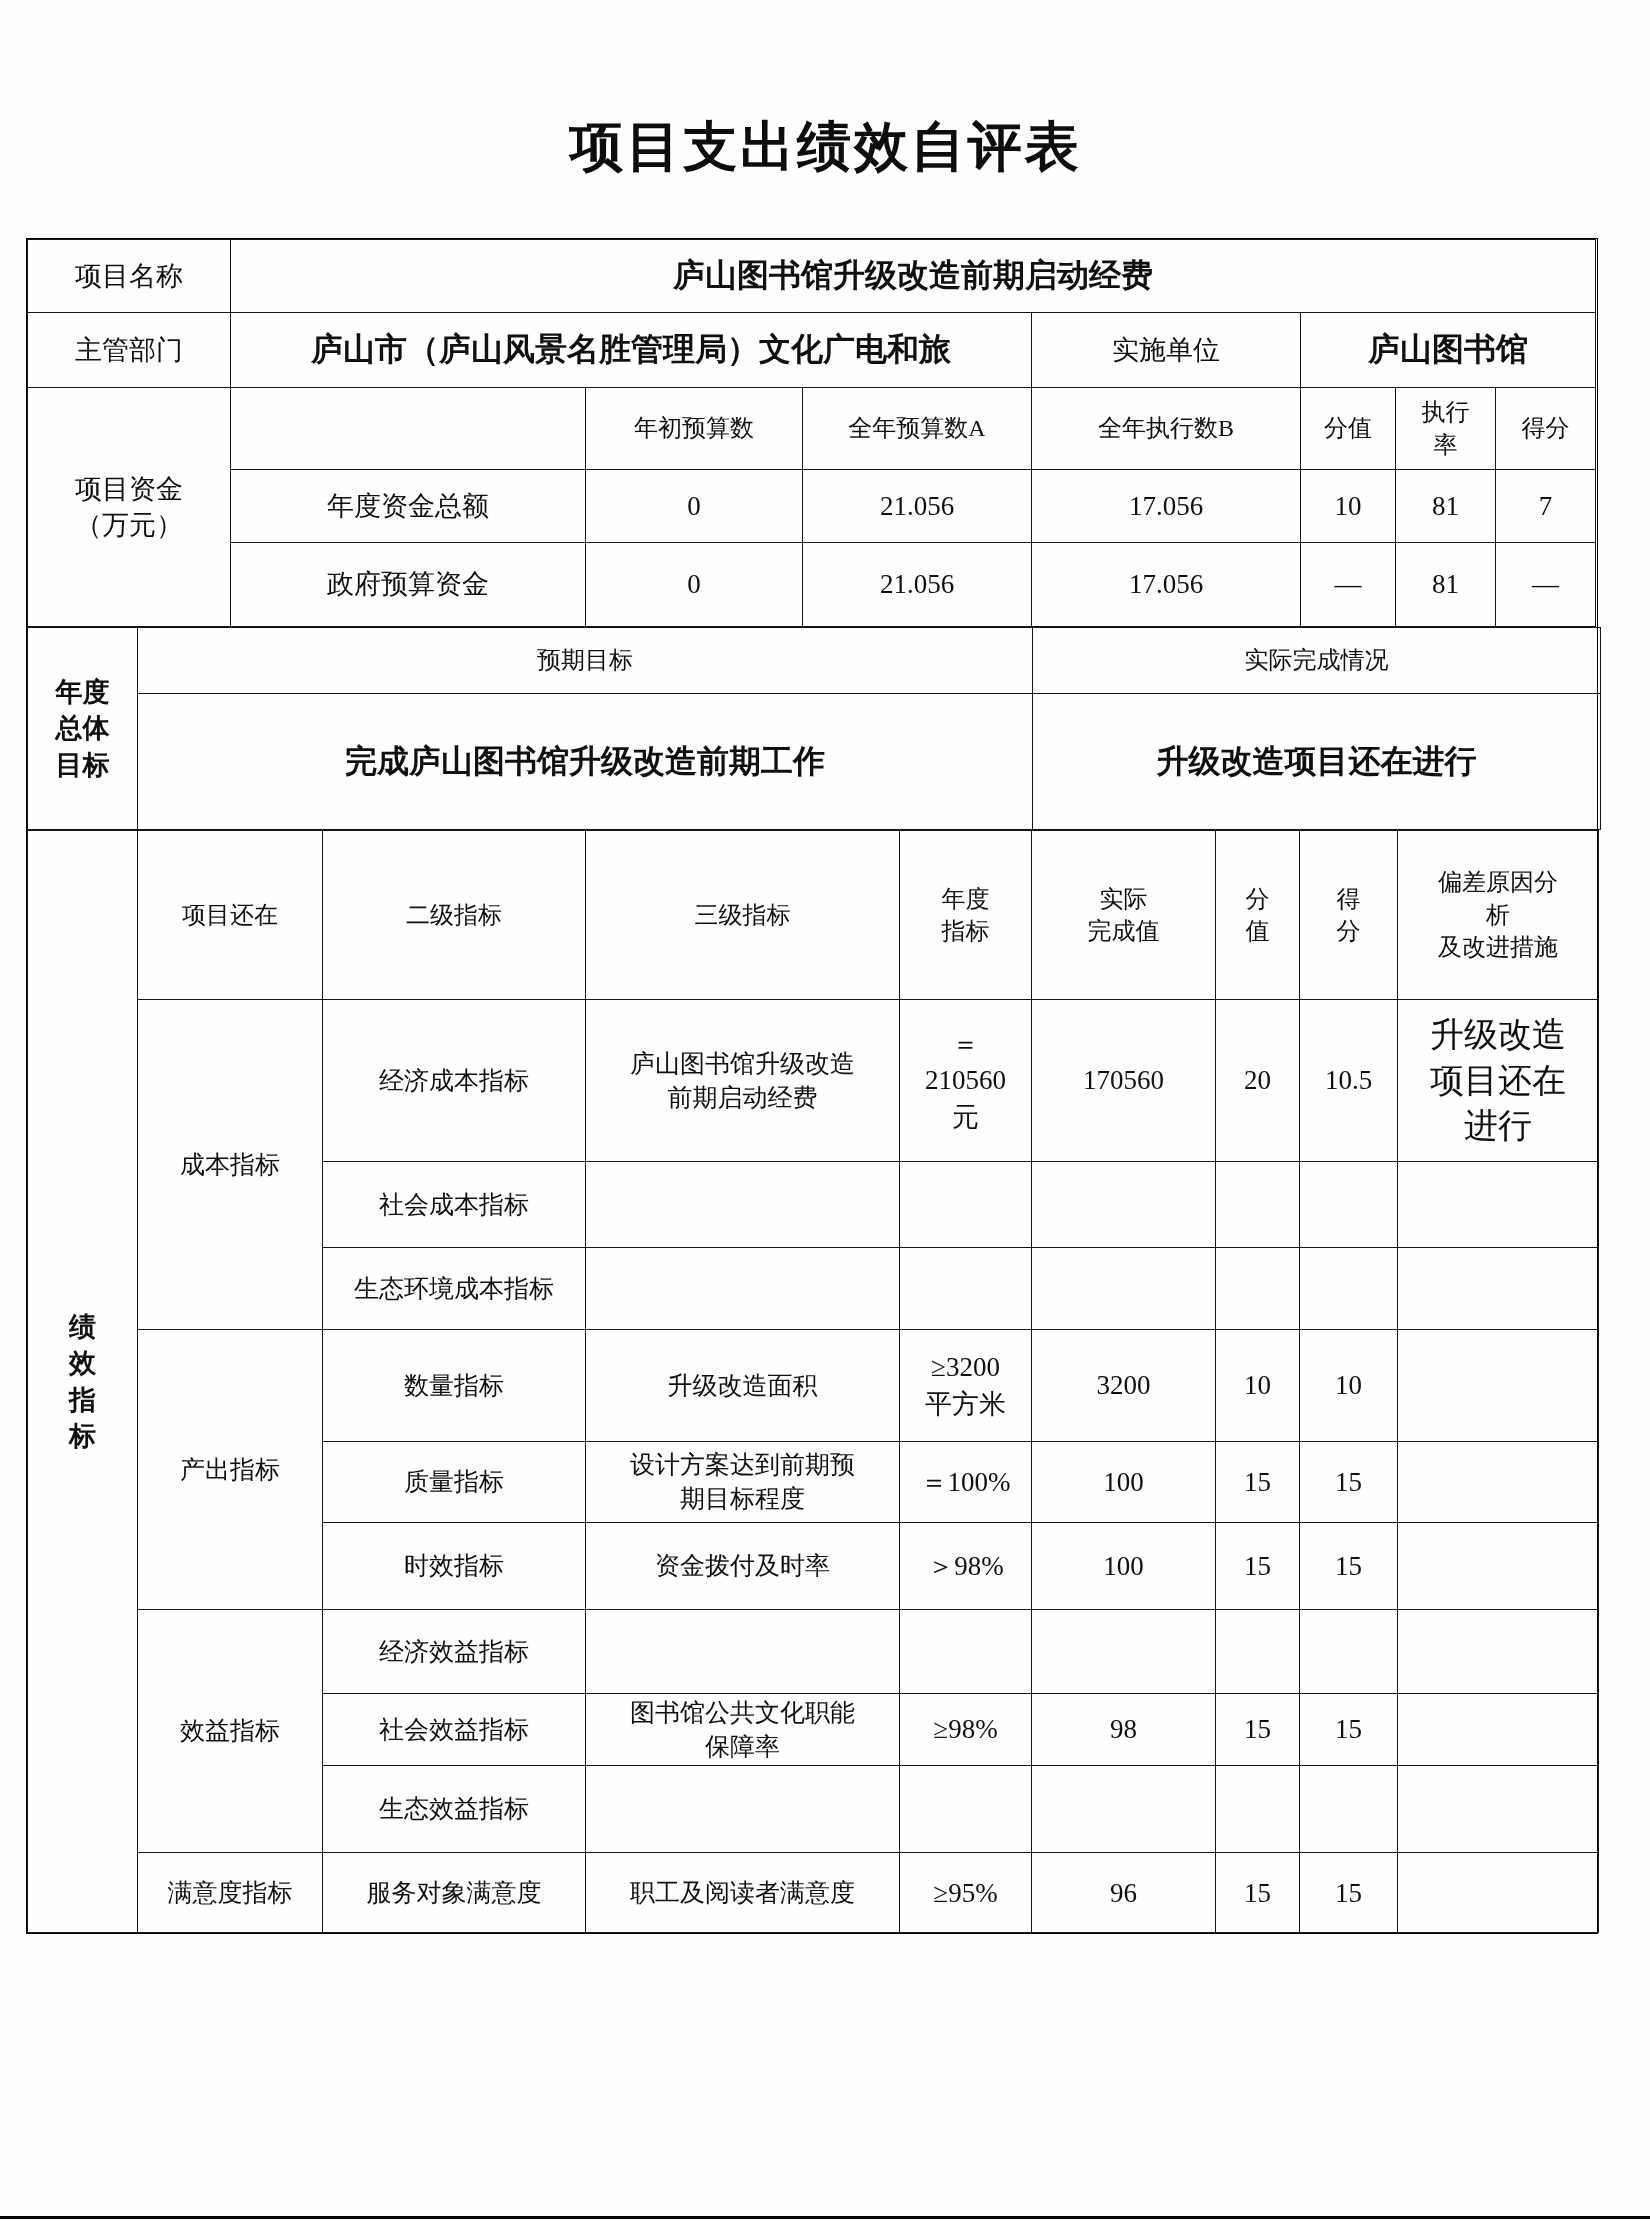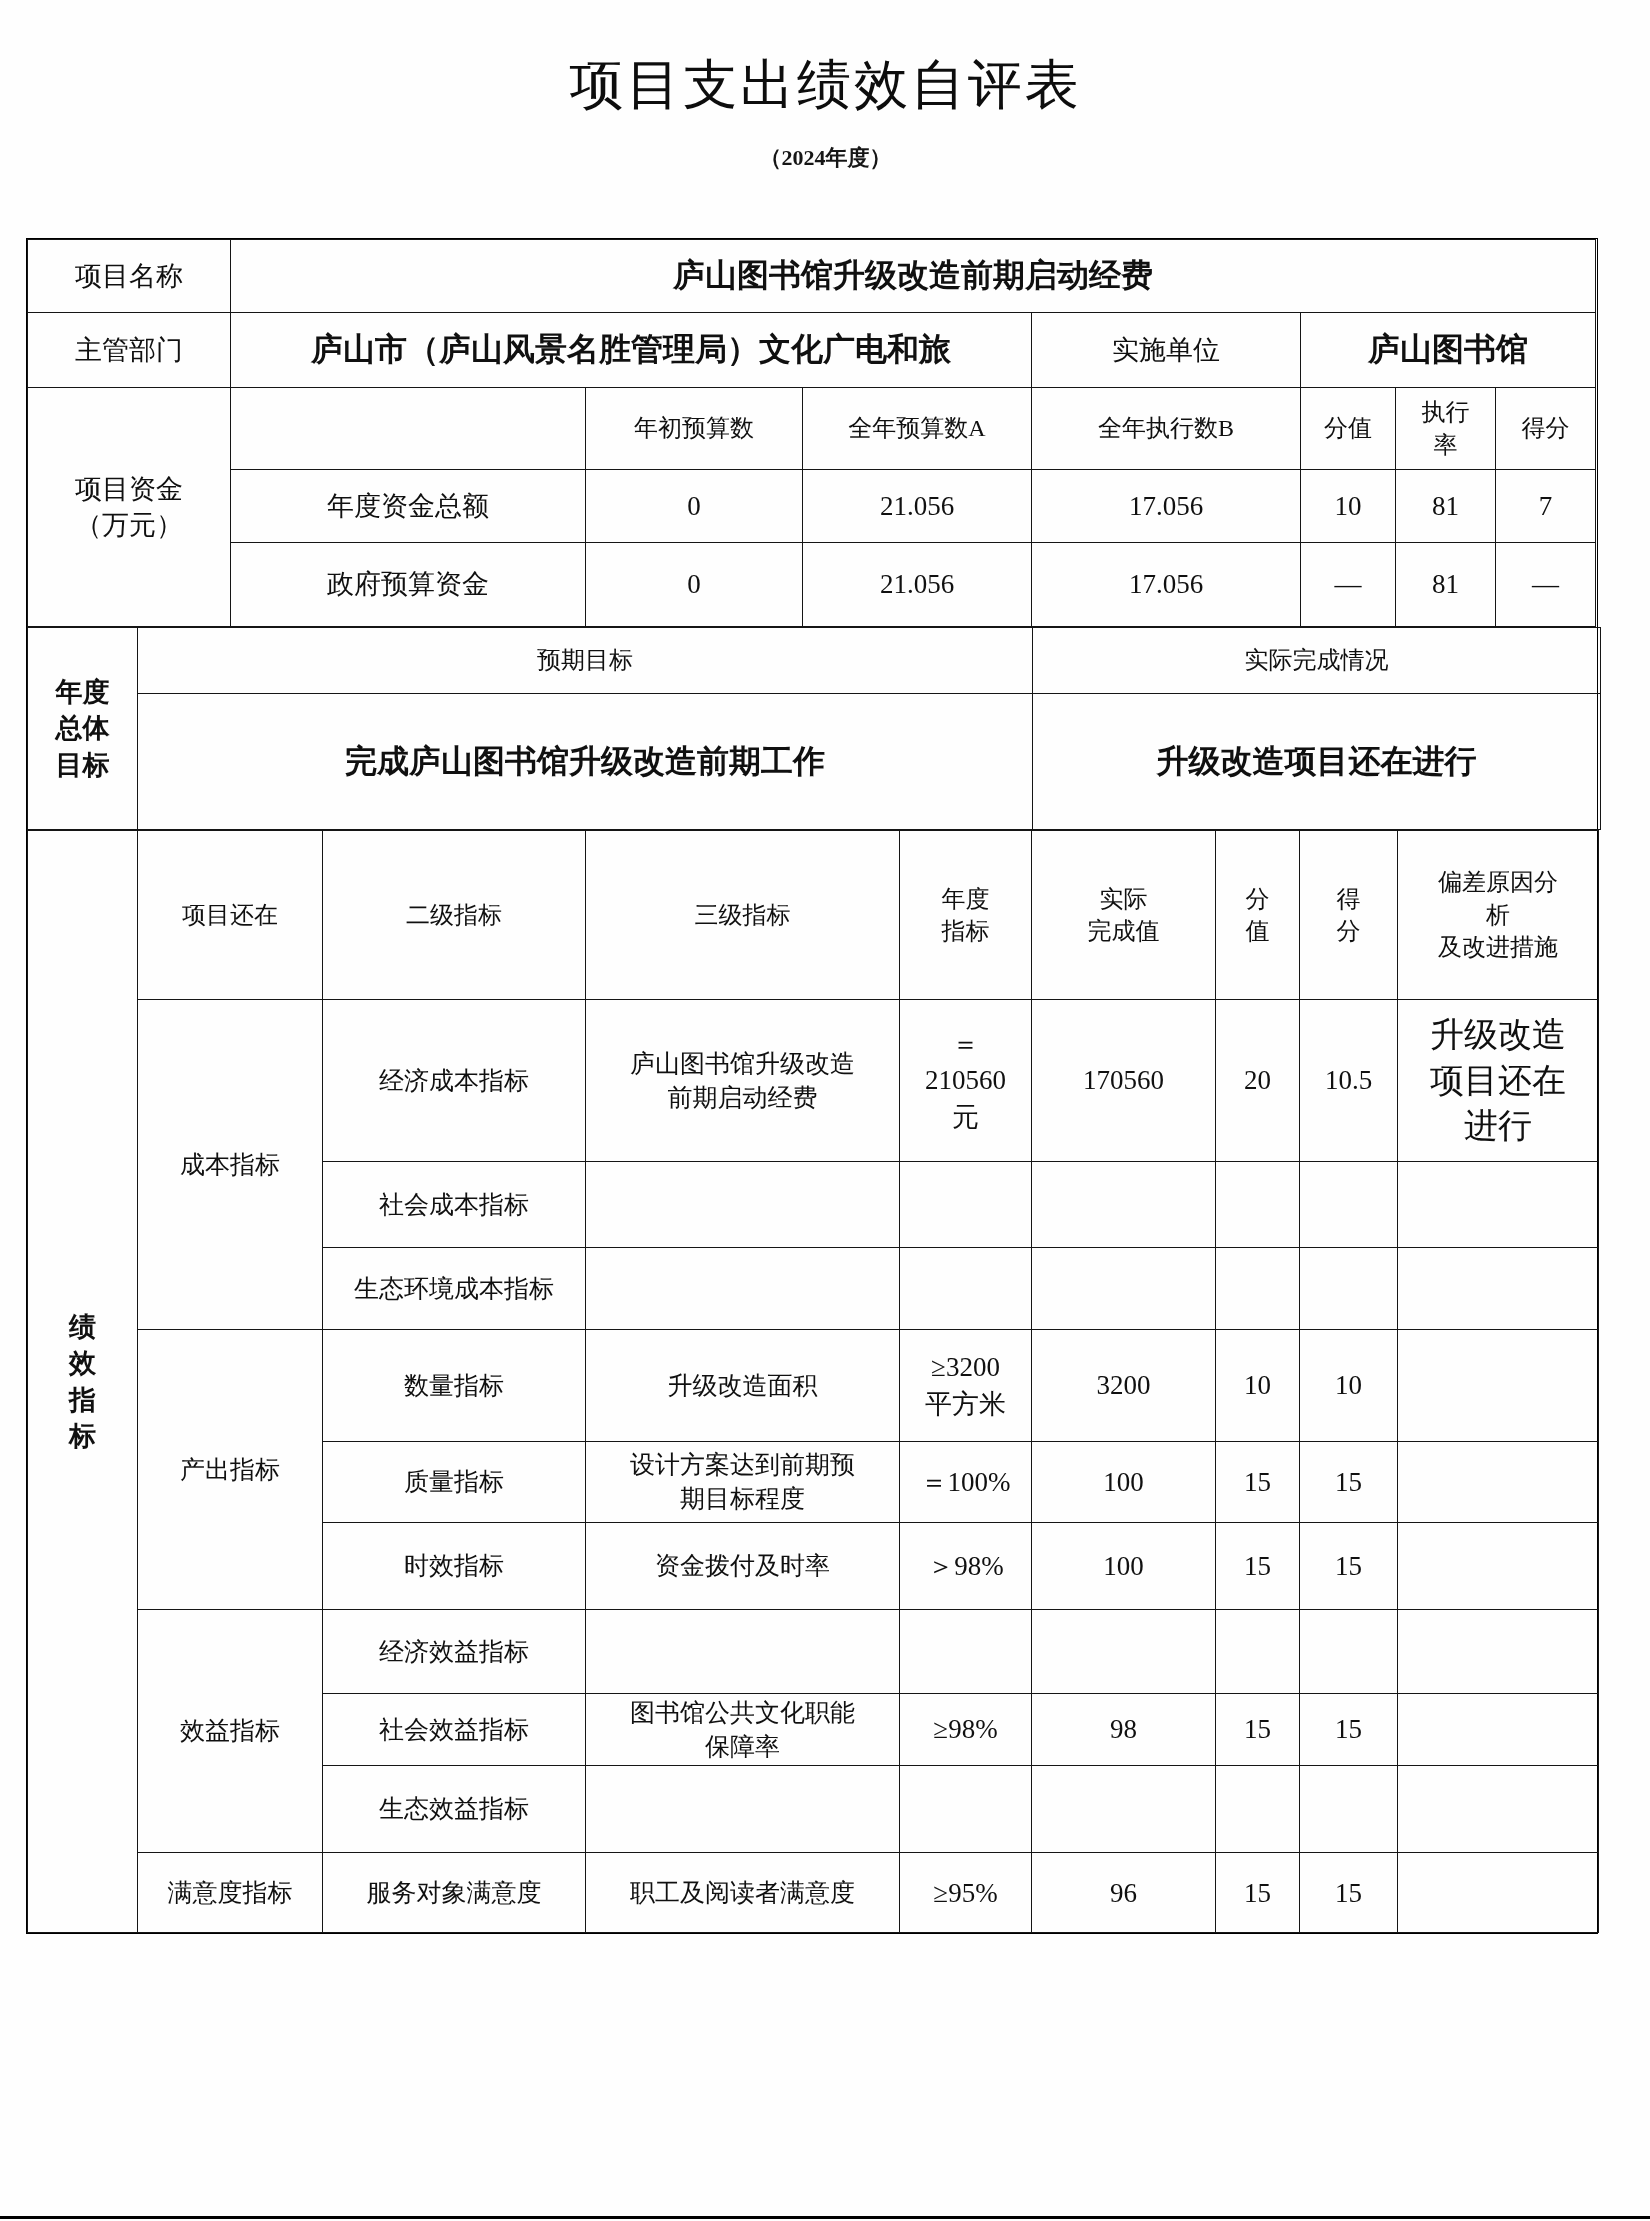--- a/index.html
+++ b/index.html
@@ -9,26 +9,27 @@
     background: #ffffff;
   }
   .page {
     position: relative;
     width: 1651px;
     height: 2221px;
     background: #fefefe;
     overflow: hidden;
   }
   .title {
-    padding-top: 49px;
+    padding-top: 63px;
     text-align: center;
     font-size: 54px;
-    font-weight: 400;
+    font-weight: 700;
     letter-spacing: 2.9px;
     color: #0d0d0d;
+    margin-top: 48px;
   }
   .subtitle {
     margin-top: 21.3px;
     text-align: center;
     font-size: 22px;
     font-weight: 600;
     color: #161616;
   }
   .sheet {
     position: absolute;
@@ -71,21 +72,20 @@
     height: 2.9px;
     background: #000;
   }
 </style>
 </head>
 <body>
 
 <div class="page">
 
   <div class="title">项目支出绩效自评表</div>
-  <div class="subtitle">（2024年度）</div>
 
   <div class="sheet">
 
     <table>
       <colgroup>
         <col style="width:203px">
           <col style="width:355px">
           <col style="width:217px">
           <col style="width:229px">
         <col style="width:269px">

